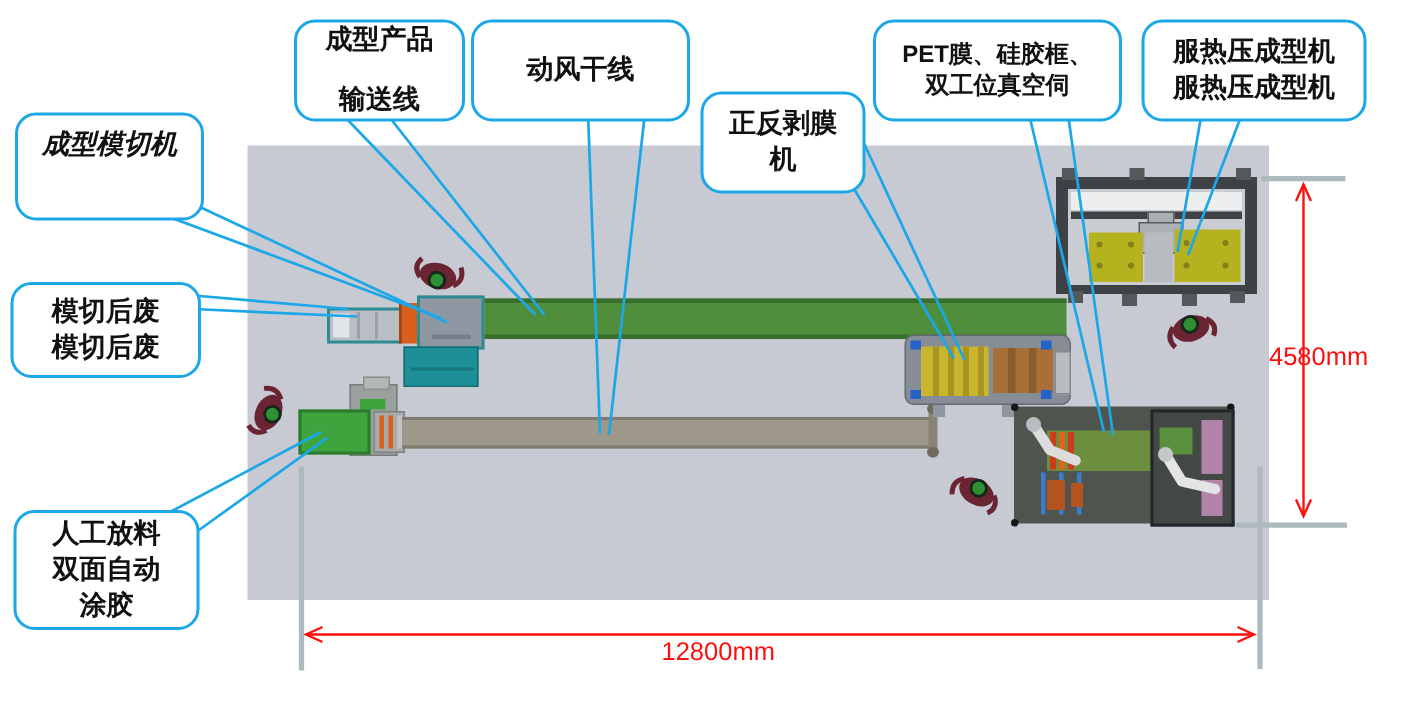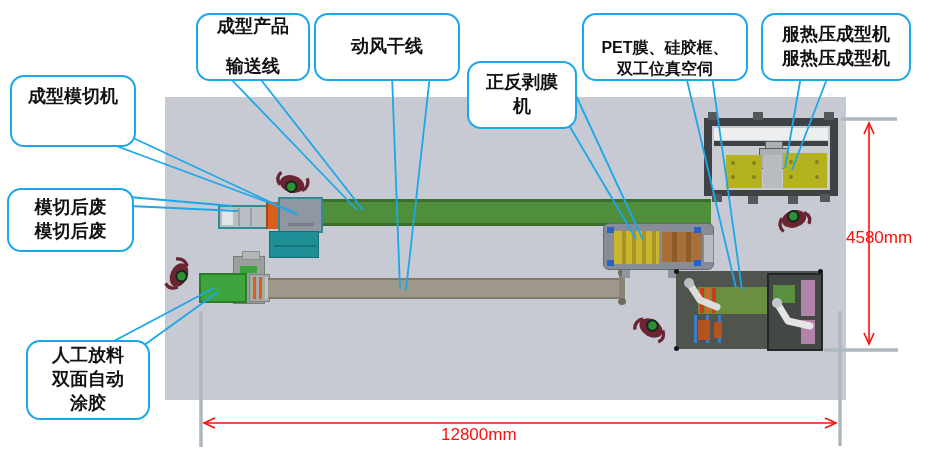--- a/index.html
+++ b/index.html
@@ -5,21 +5,21 @@
   html,body{margin:0;padding:0;background:#fff;}
   .stage{position:relative;width:952px;height:470px;background:#ffffff;overflow:hidden;
          font-family:"Liberation Sans","DejaVu Sans",sans-serif;}
   .abs{position:absolute;}
   .floor{left:165px;top:97px;width:681px;height:303px;background:#c7c9d3;}
   .overlay{left:0;top:0;width:952px;height:470px;pointer-events:none;}
   .bubble{background:#ffffff;border:2.5px solid #1ba7e8;border-radius:14px;
           display:flex;flex-direction:column;justify-content:center;align-items:center;
           color:#111;font-weight:600;font-size:18px;line-height:1.32;text-align:center;z-index:5;}
   .bubble span{display:block;white-space:nowrap;}
-  .bubble.small-text{font-size:16px;justify-content:flex-end;}
+  .bubble.small-text{font-size:16px;}
   .bubble.top-align{justify-content:flex-start;padding-top:8px;}
   .dim-label{color:#fb100d;font-size:17px;font-weight:400;white-space:nowrap;z-index:6;}
   .machine{box-sizing:border-box;}
   .conveyor-green{left:323px;top:199px;width:388px;height:27px;background:#4f8e3b;
                   border-top:3px solid #3a6e2c;border-bottom:3px solid #3a6e2c;}
   .conveyor-tan{left:268px;top:278px;width:352px;height:21px;background:#9d988a;
                 border-top:2px solid #7f7b6f;border-bottom:2px solid #7f7b6f;}
   .person{width:38px;height:38px;z-index:4;}
 </style>
 </head>
@@ -225,28 +225,28 @@
     <span>机</span>
   </div>
   <div class="abs bubble small-text" style="left:582px;top:13px;width:162px;height:64px;">
     <span>PET膜、硅胶框、</span>
     <span>双工位真空伺</span>
   </div>
   <div class="abs bubble" style="left:761px;top:13px;width:146px;height:64px;">
     <span>服热压成型机</span>
     <span>服热压成型机</span>
   </div>
-  <div class="abs bubble top-align" style="left:10px;top:75px;width:122px;height:60px;">
+  <div class="abs bubble top-align" style="left:10px;top:75px;width:122px;height:60px;font-style:italic;">
     <span>成型模切机</span>
   </div>
   <div class="abs bubble" style="left:7px;top:188px;width:123px;height:60px;">
     <span>模切后废</span>
     <span>模切后废</span>
   </div>
-  <div class="abs bubble" style="left:26px;top:340px;width:120px;height:76px;">
+  <div class="abs bubble" style="left:9px;top:340px;width:120px;height:76px;">
     <span>人工放料</span>
     <span>双面自动</span>
     <span>涂胶</span>
   </div>
 
   <div class="abs dim-label" style="left:846px;top:228px;">4580mm</div>
   <div class="abs dim-label" style="left:441px;top:425px;">12800mm</div>
 
 </div>
 

